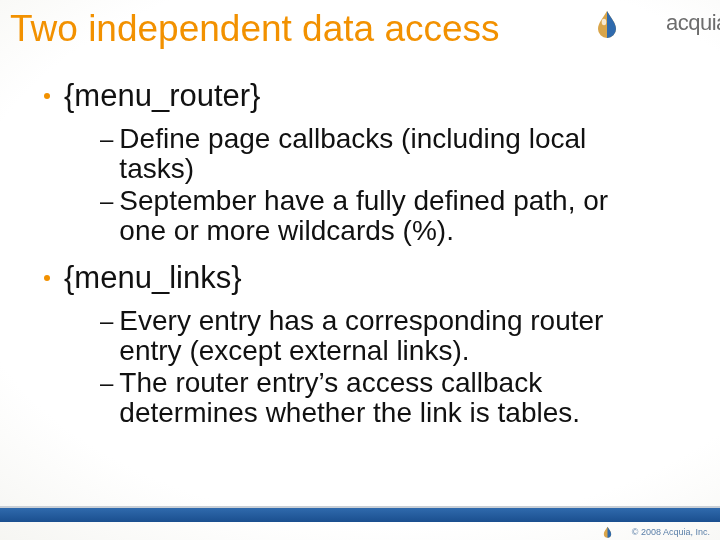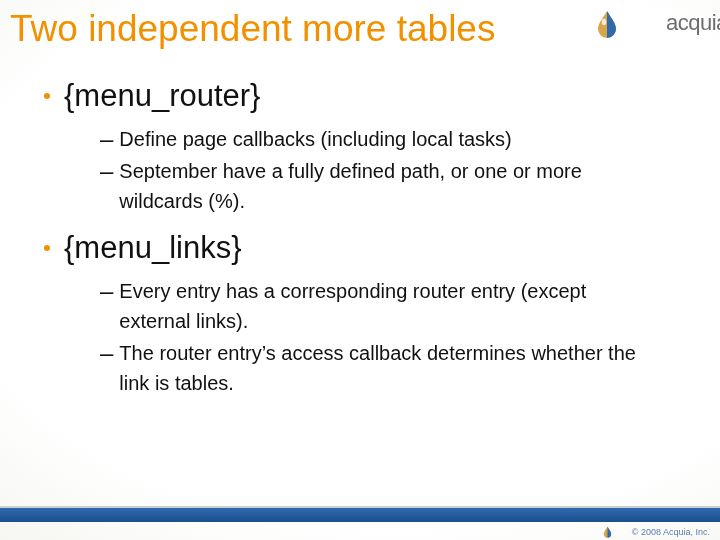--- a/index.html
+++ b/index.html
@@ -92,21 +92,21 @@
     margin-bottom: 2px;
   }
   .dash {
     flex: 0 0 auto;
     font-size: 24px;
     color: #111;
     margin-right: 6px;
     line-height: 30px;
   }
   .sub-row .text {
-    font-size: 20px;
+    font-size: 28px;
     color: #111;
     line-height: 30px;
   }
   .footer-bar {
     position: absolute;
     left: 0;
     right: 0;
     bottom: 18px;
     height: 14px;
     background: linear-gradient(#2f6aad, #1a4f8f);
@@ -124,21 +124,21 @@
   }
   .footer-copy .drop-small svg {
     display: block;
   }
 </style>
 </head>
 <body>
 
 <div class="slide">
 
-  <div class="title">Two independent more tables</div>
+  <div class="title">Two independent data access</div>
 
   <div class="logo">
     <span class="drop">
       <svg width="22" height="28" viewBox="0 0 22 28">
         <path d="M11 1 C 15 8, 20 13, 20 19 A 9 9 0 1 1 2 19 C 2 13, 7 8, 11 1 Z" fill="#d9a54a"></path>
         <path d="M11 1 C 15 8, 20 13, 20 19 A 9 9 0 0 1 11 28 L 11 1 Z" fill="#2f6aad"></path>
         <ellipse cx="8" cy="12" rx="2.3" ry="3.2" fill="#ffffff" opacity="0.75"></ellipse>
       </svg>
     </span>
     <span class="brand">acquia</span>

